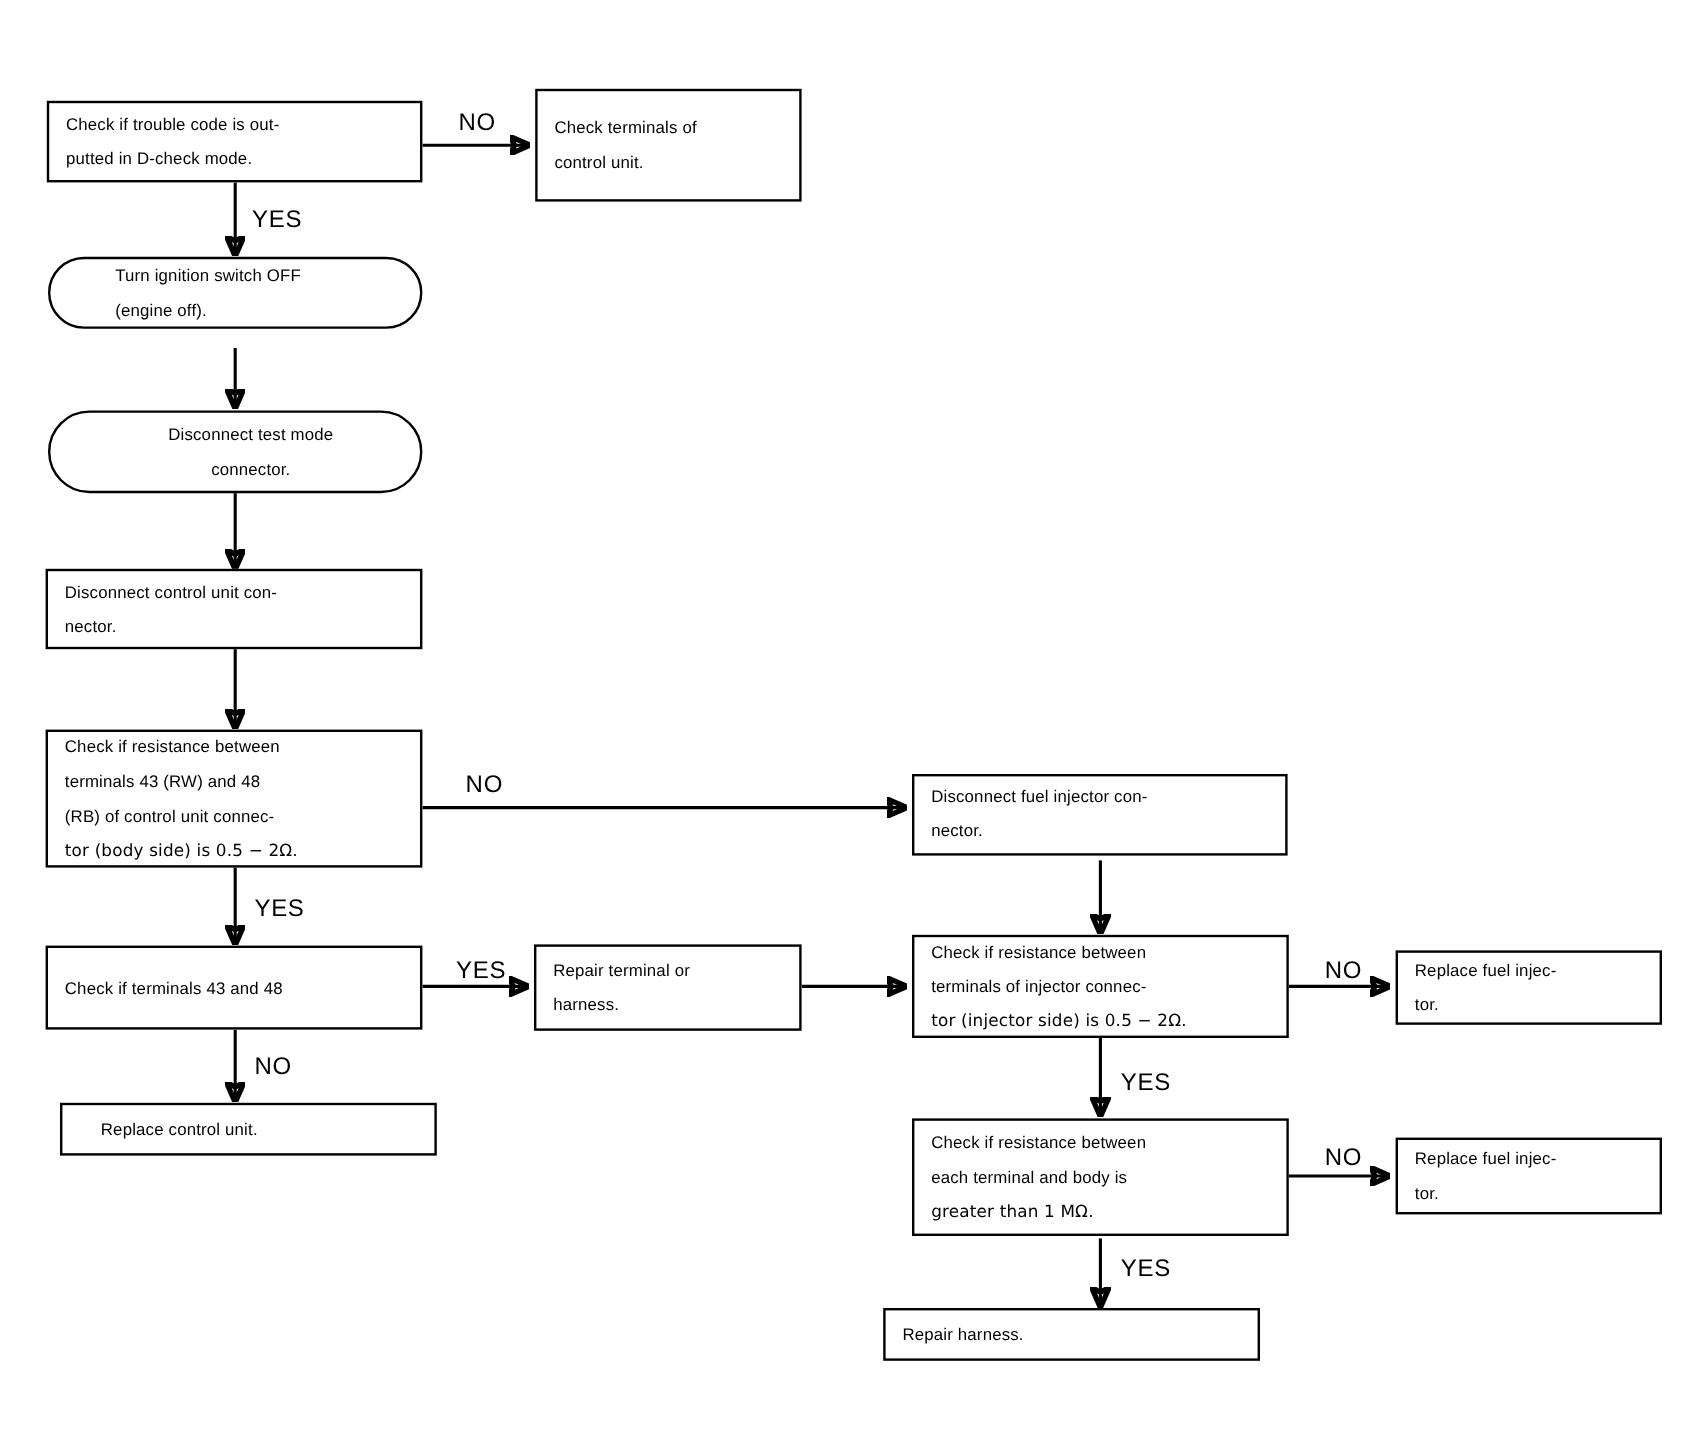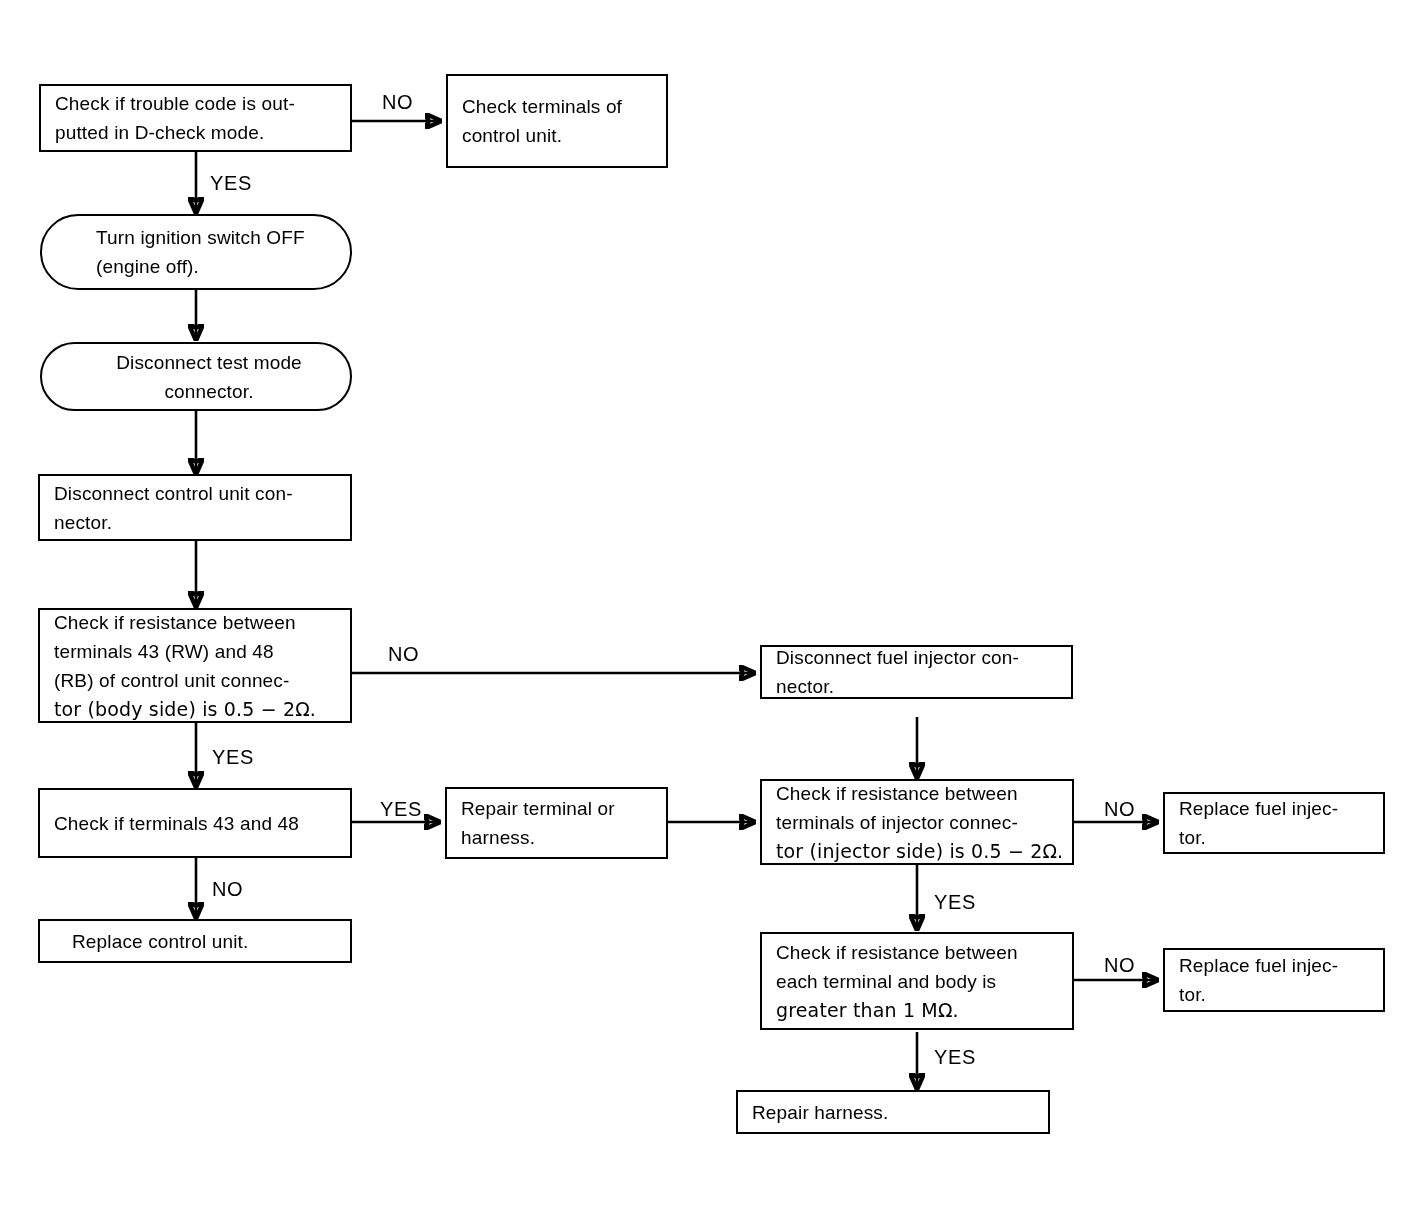--- a/index.html
+++ b/index.html
@@ -26,21 +26,21 @@
     flex-direction: column;
     justify-content: center;
     padding: 4px 12px 4px 14px;
   }
   .node.rounded {
     border-radius: 999px;
     padding-left: 28px;
     padding-right: 28px;
   }
   .node .line {
-    font-size: 19px;
+    font-size: 14px;
     line-height: 29px;
     letter-spacing: 0.15px;
     white-space: pre;
   }
   .node.rounded .line {
     text-align: left;
     padding-left: 26px;
   }
   .edge-label {
     position: absolute;
@@ -111,21 +111,21 @@
   <div class="node" style="left:39px; top:84px; width:313px; height:68px;">
     <div class="line">Check if trouble code is out-</div>
     <div class="line">putted in D-check mode.</div>
   </div>
 
   <div class="node" style="left:446px; top:74px; width:222px; height:94px;">
     <div class="line">Check terminals of</div>
     <div class="line">control unit.</div>
   </div>
 
-  <div class="node rounded" style="left:40px; top:214px; width:312px; height:76px;">
+  <div class="node rounded" style="left:40px; top:214px; width:312px; height:60px;">
     <div class="line">Turn ignition switch OFF</div>
     <div class="line">(engine off).</div>
   </div>
 
   <div class="node rounded" style="left:40px; top:342px; width:312px; height:69px;align-items:center;">
     <div class="line">Disconnect test mode</div>
     <div class="line">connector.</div>
   </div>
 
   <div class="node" style="left:38px; top:474px; width:314px; height:67px;">
@@ -137,30 +137,30 @@
     <div class="line">Check if resistance between</div>
     <div class="line">terminals 43 (RW) and 48</div>
     <div class="line">(RB) of control unit connec-</div>
     <div class="line omega">tor (body side) is 0.5 − 2Ω.</div>
   </div>
 
   <div class="node" style="left:38px; top:788px; width:314px; height:70px;">
     <div class="line">Check if terminals 43 and 48</div>
   </div>
 
-  <div class="node" style="left:38px; top:919px; width:314px; height:44px;padding-left:32px;">
+  <div class="node" style="left:50px; top:919px; width:314px; height:44px;padding-left:32px;">
     <div class="line">Replace control unit.</div>
   </div>
 
   <div class="node" style="left:445px; top:760px; width:223px; height:72px;margin-top:27px;">
     <div class="line">Repair terminal or</div>
     <div class="line">harness.</div>
   </div>
 
-  <div class="node" style="left:760px; top:645px; width:313px; height:54px;">
+  <div class="node" style="left:760px; top:645px; width:313px; height:68px;justify-content:flex-end;">
     <div class="line">Disconnect fuel injector con-</div>
     <div class="line">nector.</div>
   </div>
 
   <div class="node" style="left:760px; top:779px; width:314px; height:86px;">
     <div class="line">Check if resistance between</div>
     <div class="line">terminals of injector connec-</div>
     <div class="line omega">tor (injector side) is 0.5 − 2Ω.</div>
   </div>
 

